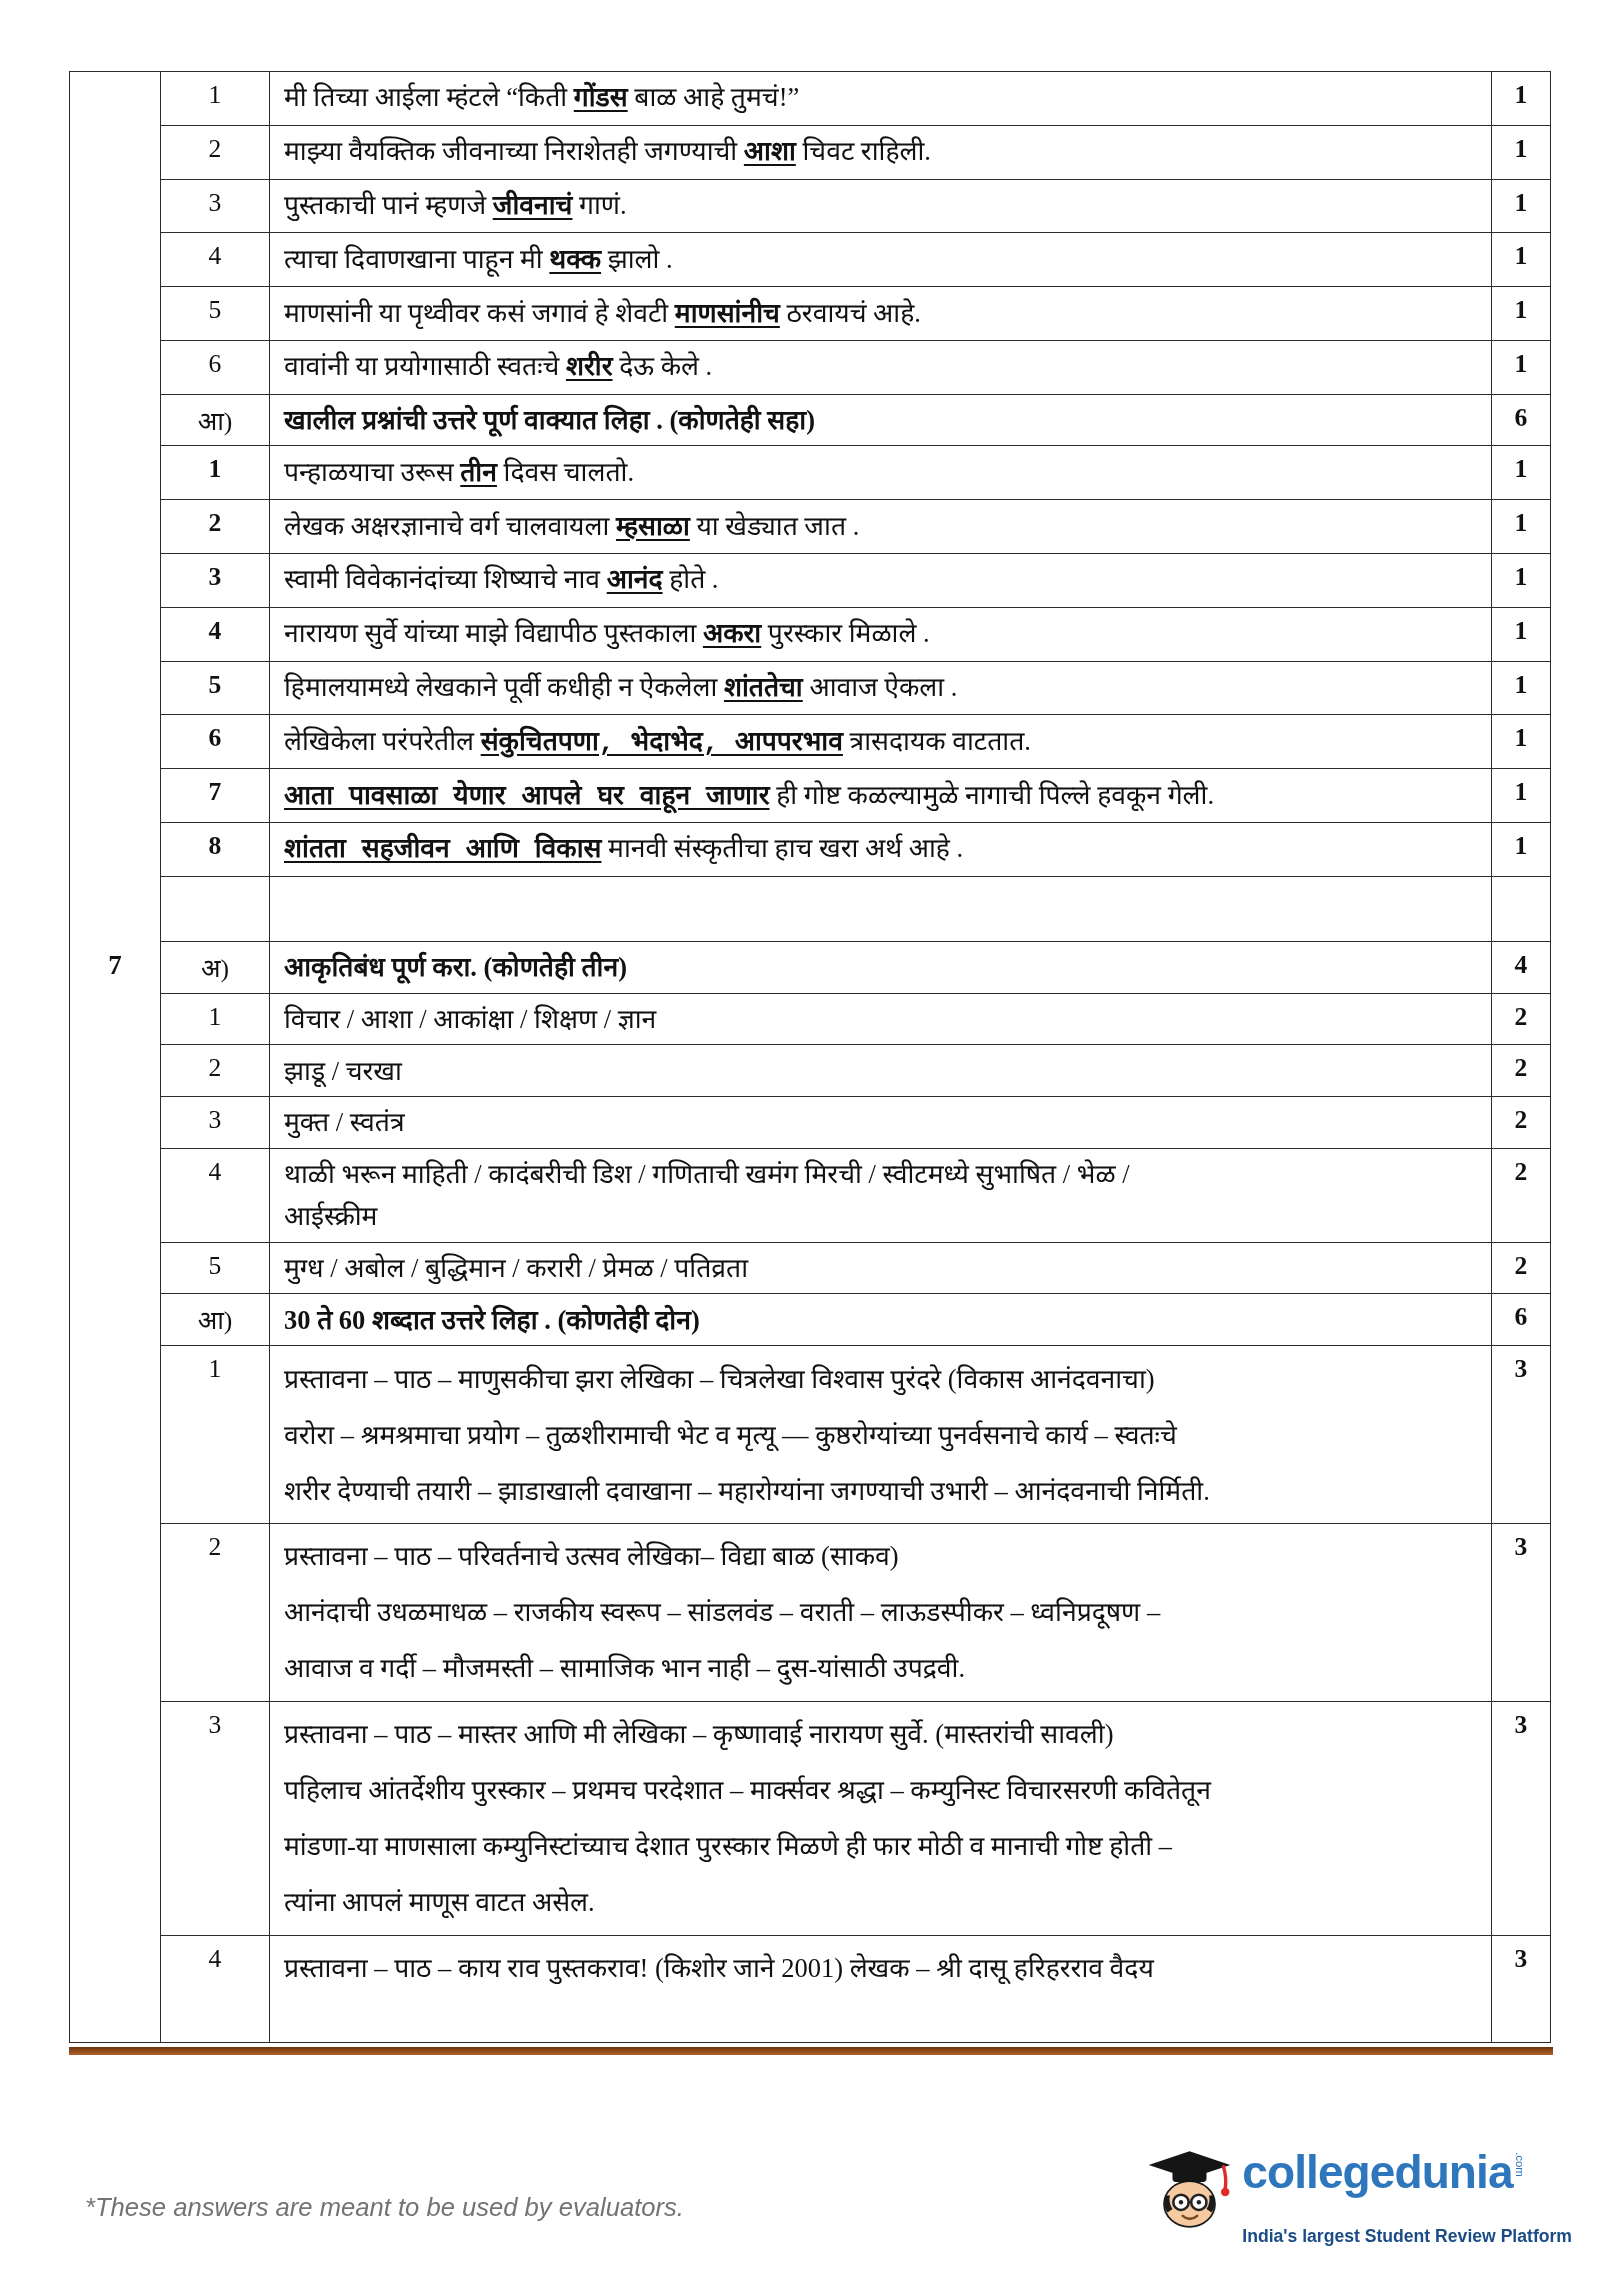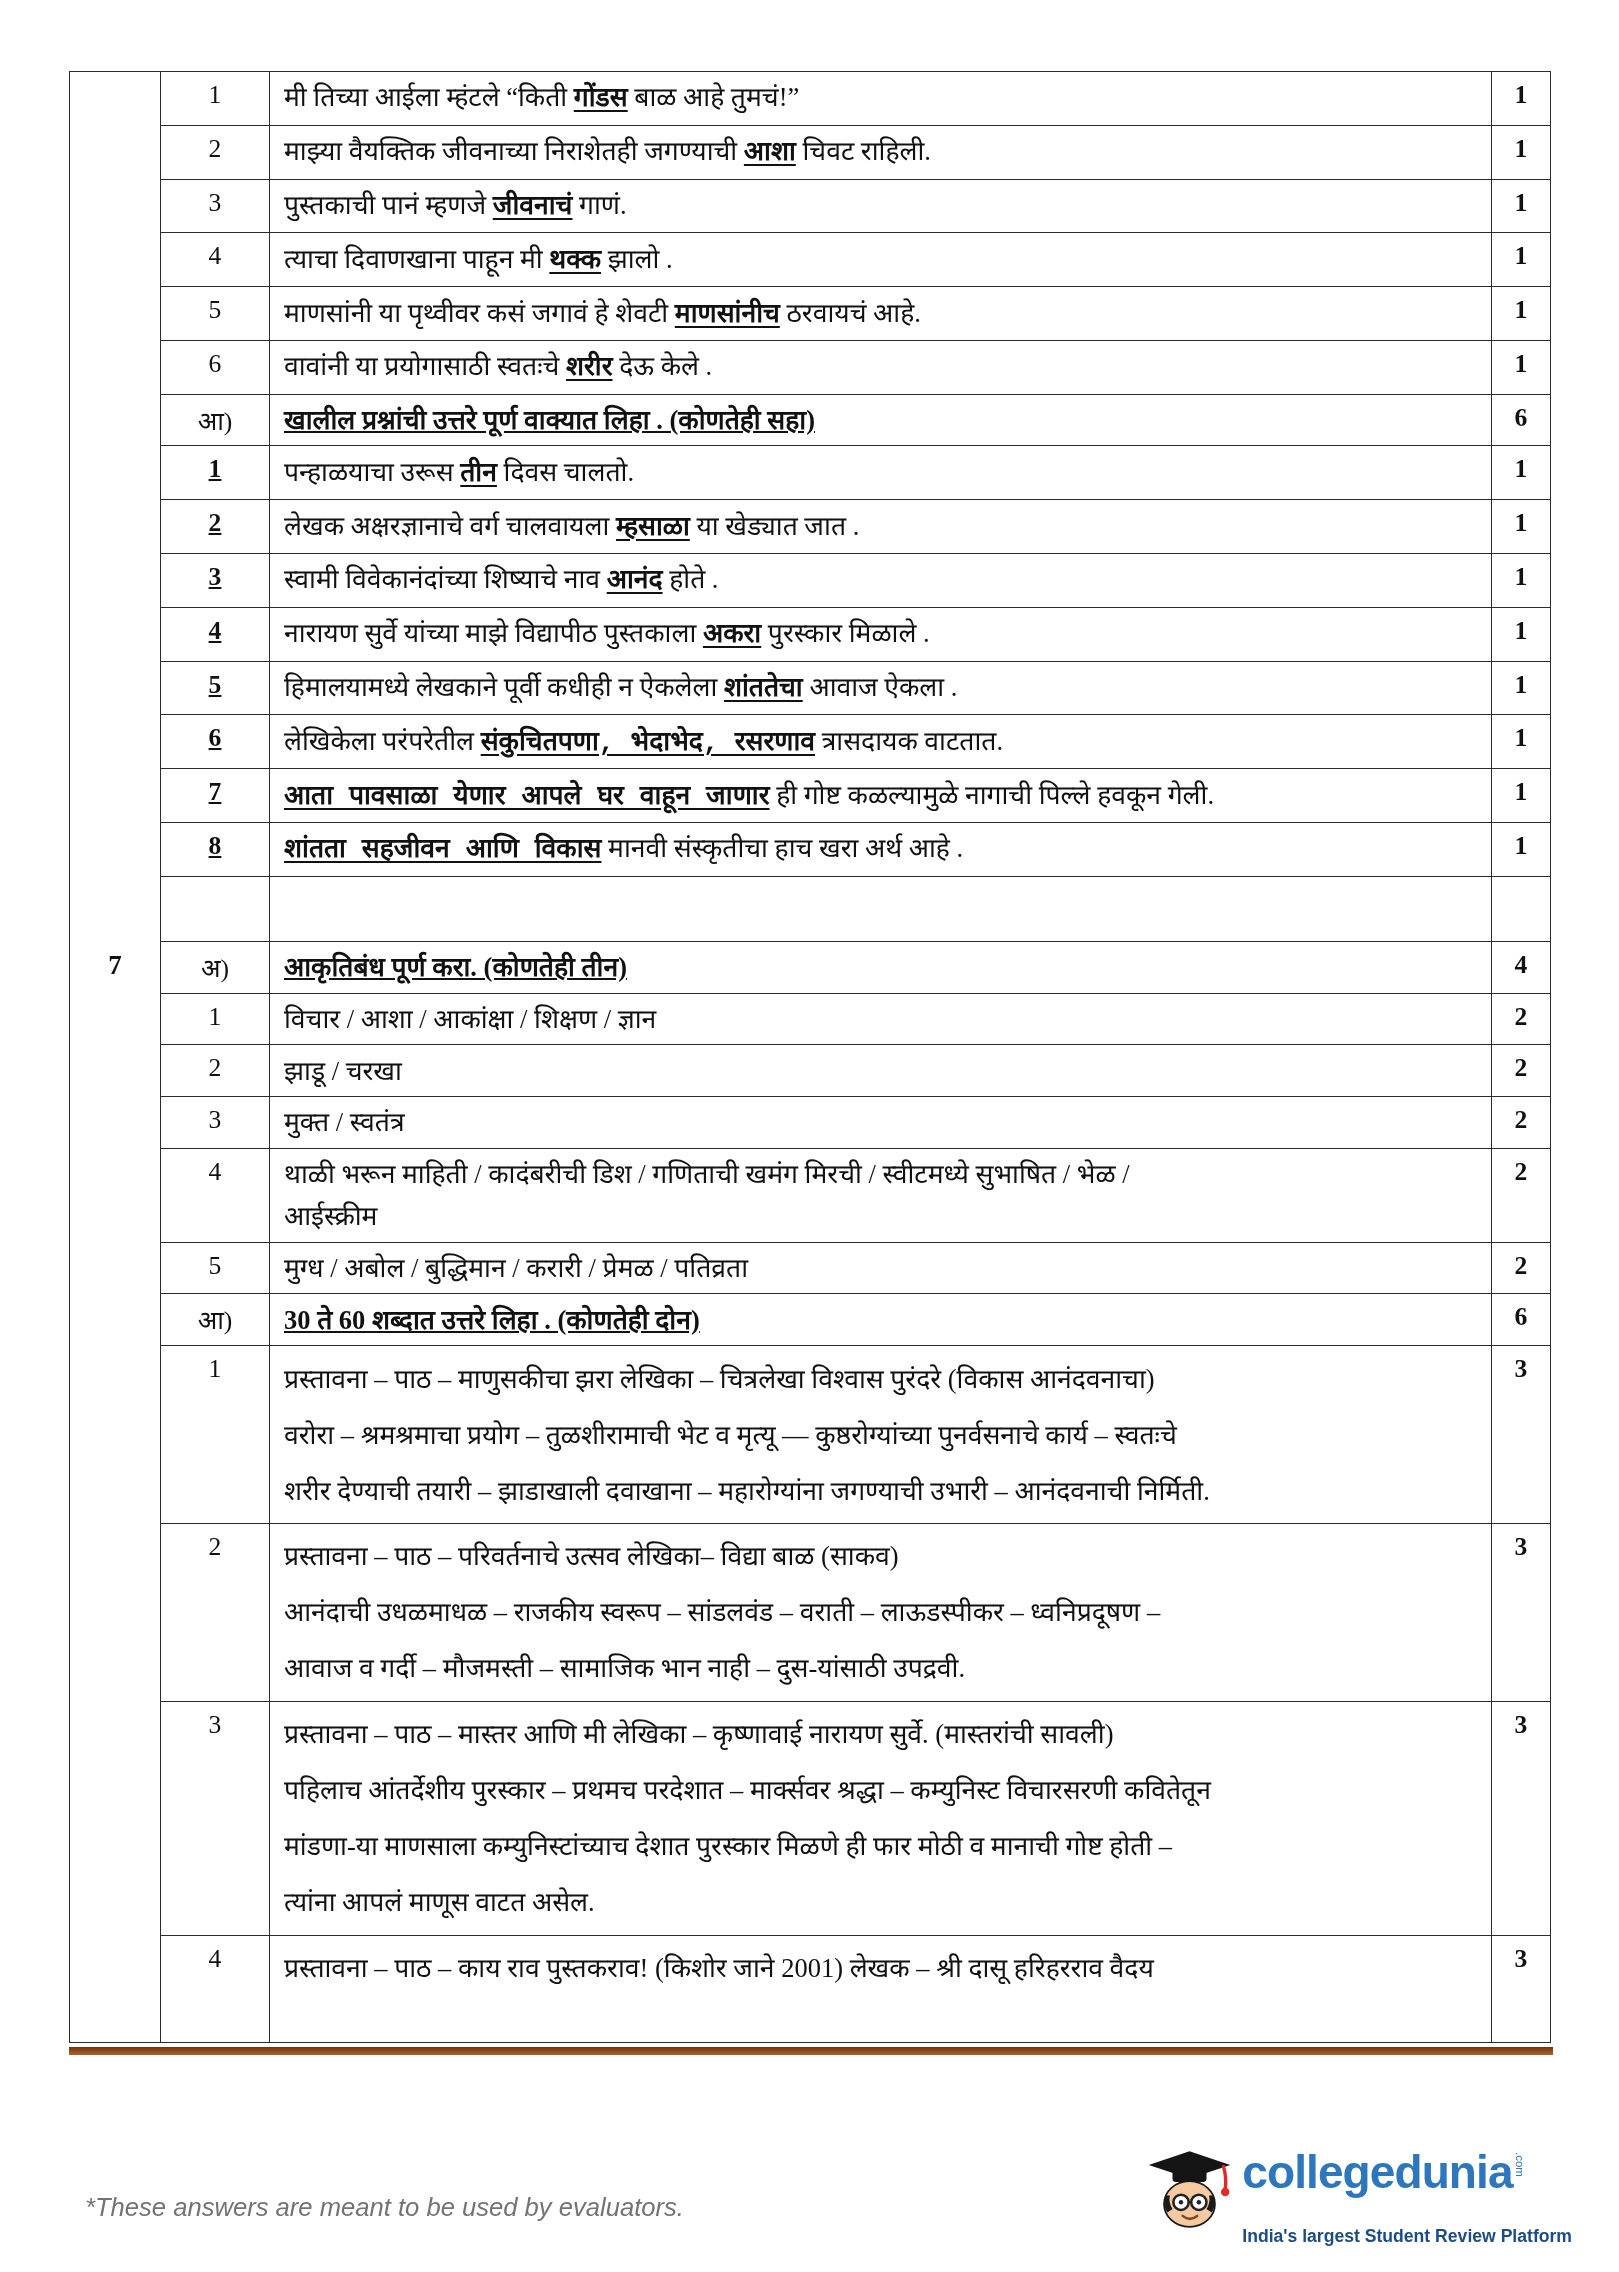--- a/index.html
+++ b/index.html
@@ -25,21 +25,21 @@
     width:88px; text-align:center;
     font-weight:bold; font-size:27px; padding-top:8.8px;
   }
   td.sno { width:106px; text-align:center; font-size:25.6px; padding-top:8px; }
   td.content { padding:4.4px 14px; font-size:26.5px; }
   td.marks { width:56px; text-align:center; font-weight:bold; font-size:25.6px; padding-top:8px; }
   .line { line-height:42px; }
   tr.multi .line { line-height:56px; }
   tr.spacer td { height:55px; }
   tr.tall td.content { padding-bottom:46px;margin-top:13px; }
-  .b { font-weight:bold;text-decoration:underline; }
+  .b { font-weight:bold; }
   .u { text-decoration:underline; text-underline-offset:4.4px;font-family:Liberation Mono, monospace; }
 
   .brown-rule {
     width:1484px; height:8px; margin-top:4.4px;
     background:linear-gradient(180deg, var(--divider-brown,#6b3410), #b06228);
   }
   .footer {
     width:1482px; margin-top:12.4px;
     display:flex; justify-content:space-between;
     font-family:"Liberation Sans","DejaVu Sans",sans-serif;
@@ -174,21 +174,21 @@
     <td class="sno b">5</td>
     <td class="content">
             <div class="line"><span>हिमालयामध्ये लेखकाने पूर्वी कधीही न ऐकलेला </span><span class="b u">शांततेचा</span><span> आवाज ऐकला .</span></div>
           </td>
     <td class="marks">1</td>
   </tr>
         <tr>
     <td class="qno"></td>
     <td class="sno b">6</td>
     <td class="content">
-            <div class="line"><span>लेखिकेला परंपरेतील </span><span class="b u">संकुचितपणा, भेदाभेद, रसरणाव</span><span> त्रासदायक वाटतात.</span></div>
+            <div class="line"><span>लेखिकेला परंपरेतील </span><span class="b u">संकुचितपणा, भेदाभेद, आपपरभाव</span><span> त्रासदायक वाटतात.</span></div>
           </td>
     <td class="marks">1</td>
   </tr>
         <tr>
     <td class="qno"></td>
     <td class="sno b">7</td>
     <td class="content">
             <div class="line"><span class="b u">आता पावसाळा येणार आपले घर वाहून जाणार</span><span> ही गोष्ट कळल्यामुळे नागाची पिल्ले हवकून गेली.</span></div>
           </td>
     <td class="marks">1</td>

